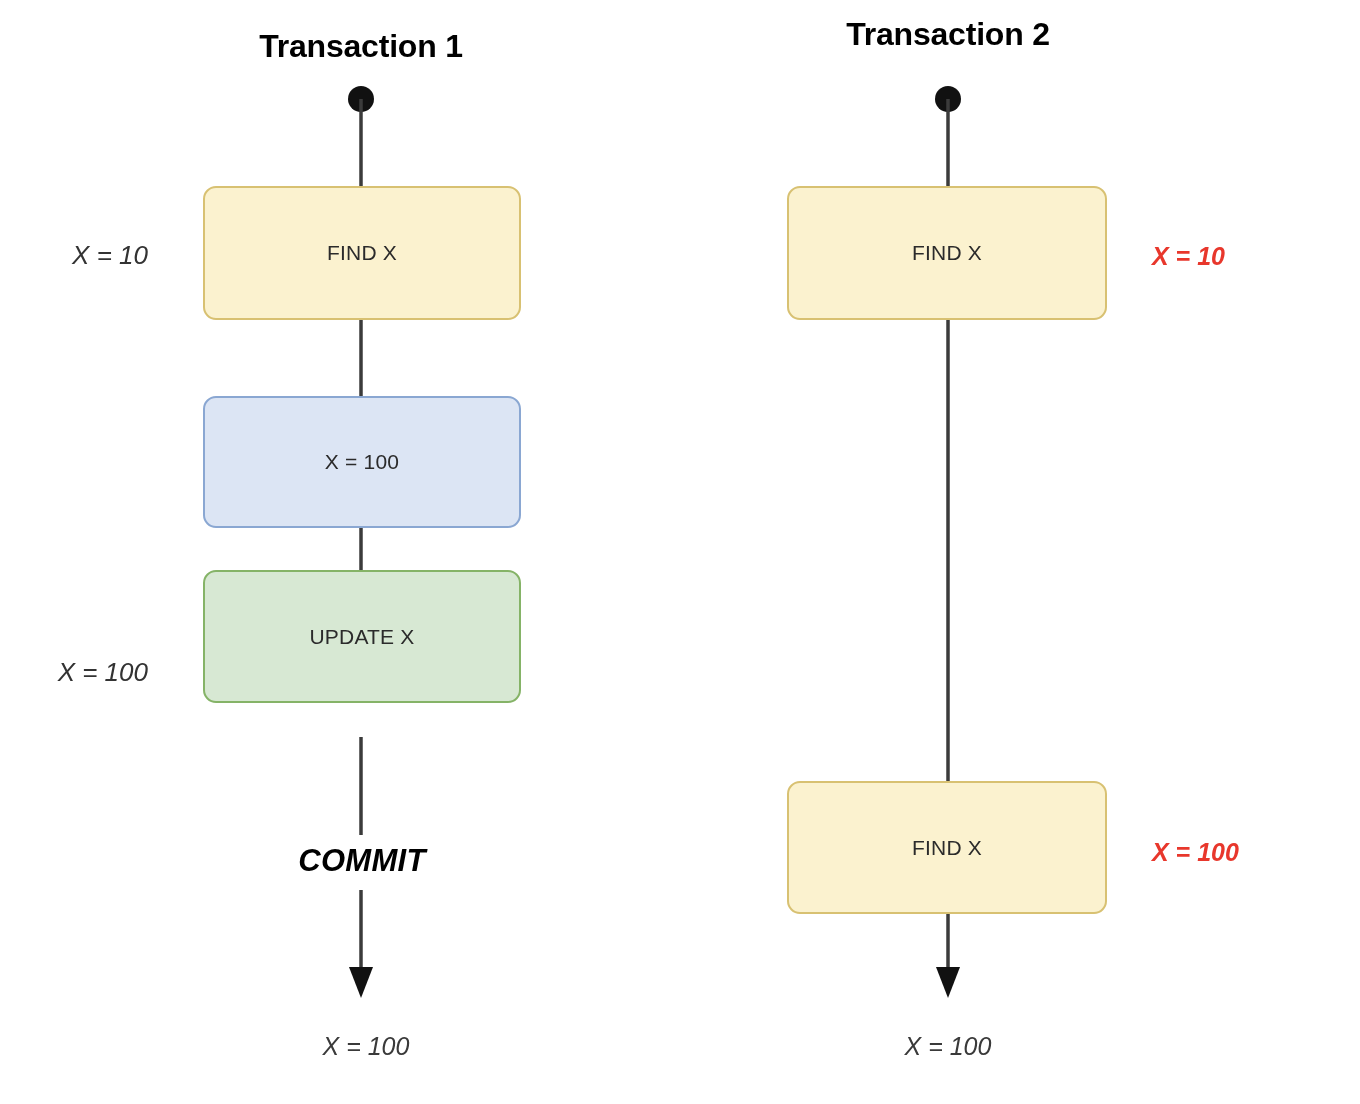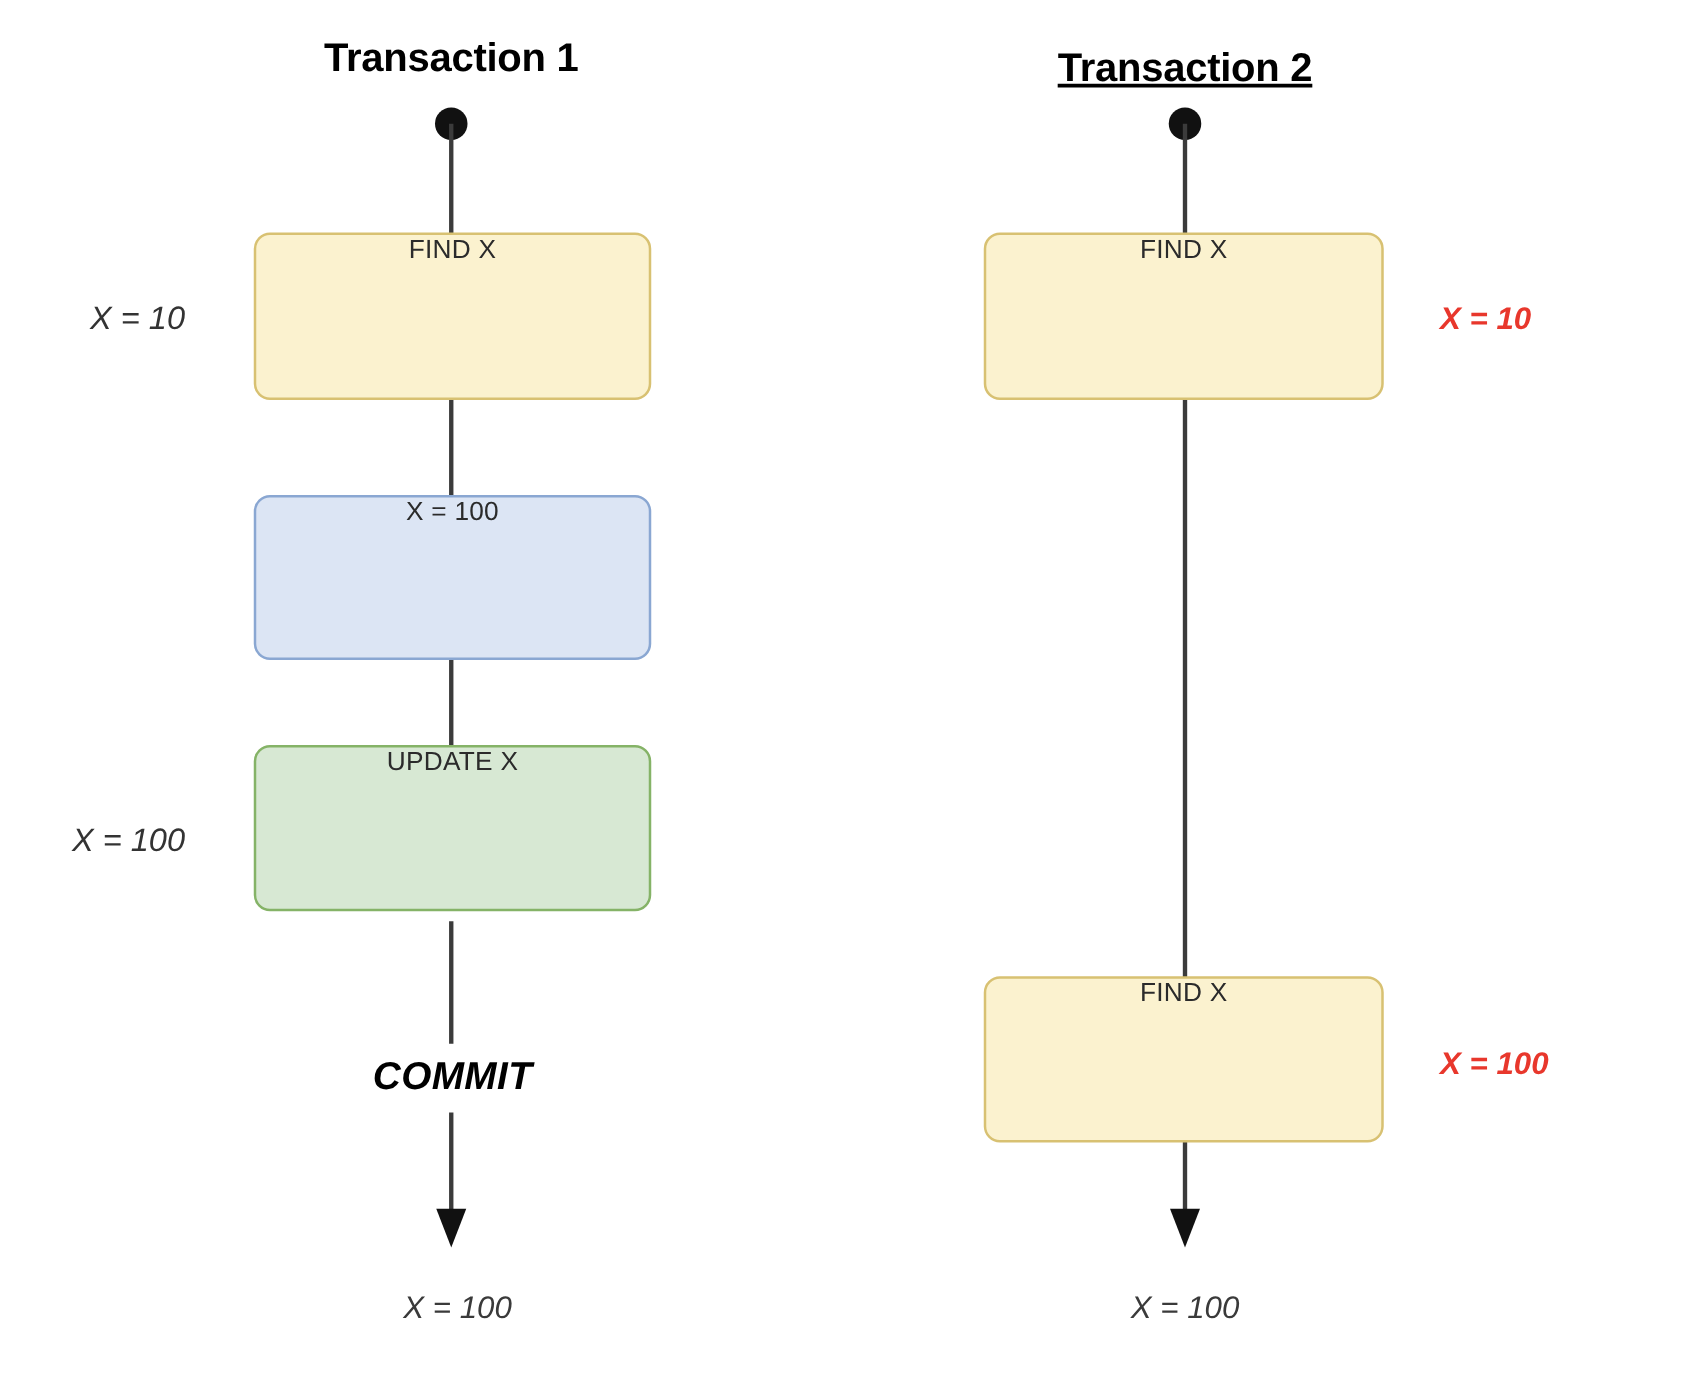--- a/index.html
+++ b/index.html
@@ -40,20 +40,21 @@
   }
 
   
   .node {
     position: absolute;
     box-sizing: border-box;
     border-radius: 13px;
     border-style: solid;
     border-width: 2px;
     display: flex;
+    align-items: center;
     justify-content: center;
   }
   .node-label {
     font-size: 21px;
     color: #2b2b2b;
     text-align: center;
     white-space: nowrap;
     letter-spacing: 0.2px;
   }
   .node.yellow {
@@ -125,31 +126,31 @@
 
     <circle cx="948" cy="99" r="13" fill="#111111"></circle>
     <line x1="948" y1="99" x2="948" y2="188" stroke="#3b3b3b" stroke-width="3.5"></line>
     <line x1="948" y1="318" x2="948" y2="783" stroke="#3b3b3b" stroke-width="3.5"></line>
     <line x1="948" y1="912" x2="948" y2="977" stroke="#3b3b3b" stroke-width="3.5"></line>
     <polygon points="948,998 936,967 960,967" fill="#111111"></polygon>
   </svg>
 
   <div class="col-title" style="left:361px; top:28px; transform:translateX(-50%);">Transaction 1</div>
 
-  <div class="col-title" style="left:948px; top:36px; transform:translateX(-50%);text-decoration:underline;">Transaction 2</div>
+  <div class="col-title" style="left:948px; top:16px; transform:translateX(-50%);">Transaction 2</div>
 
   <div class="node yellow" style="left:203px; top:186px; width:318px; height:134px;">
     <span class="node-label">FIND X</span>
   </div>
 
   <div class="node blue" style="left:203px; top:396px; width:318px; height:132px;">
     <span class="node-label">X = 100</span>
   </div>
 
-  <div class="node green" style="left:203px; top:596px; width:318px; height:133px;">
+  <div class="node green" style="left:203px; top:570px; width:318px; height:133px;">
     <span class="node-label">UPDATE X</span>
   </div>
 
   <div class="annot leftof" style="left:148px; top:255px;">X = 10</div>
 
   <div class="annot leftof" style="left:148px; top:672px;">X = 100</div>
 
   <div class="annot commit midline" style="left:362px; top:861px;">COMMIT</div>
 
   <div class="annot endlabel center" style="left:366px; top:1032px;">X = 100</div>

